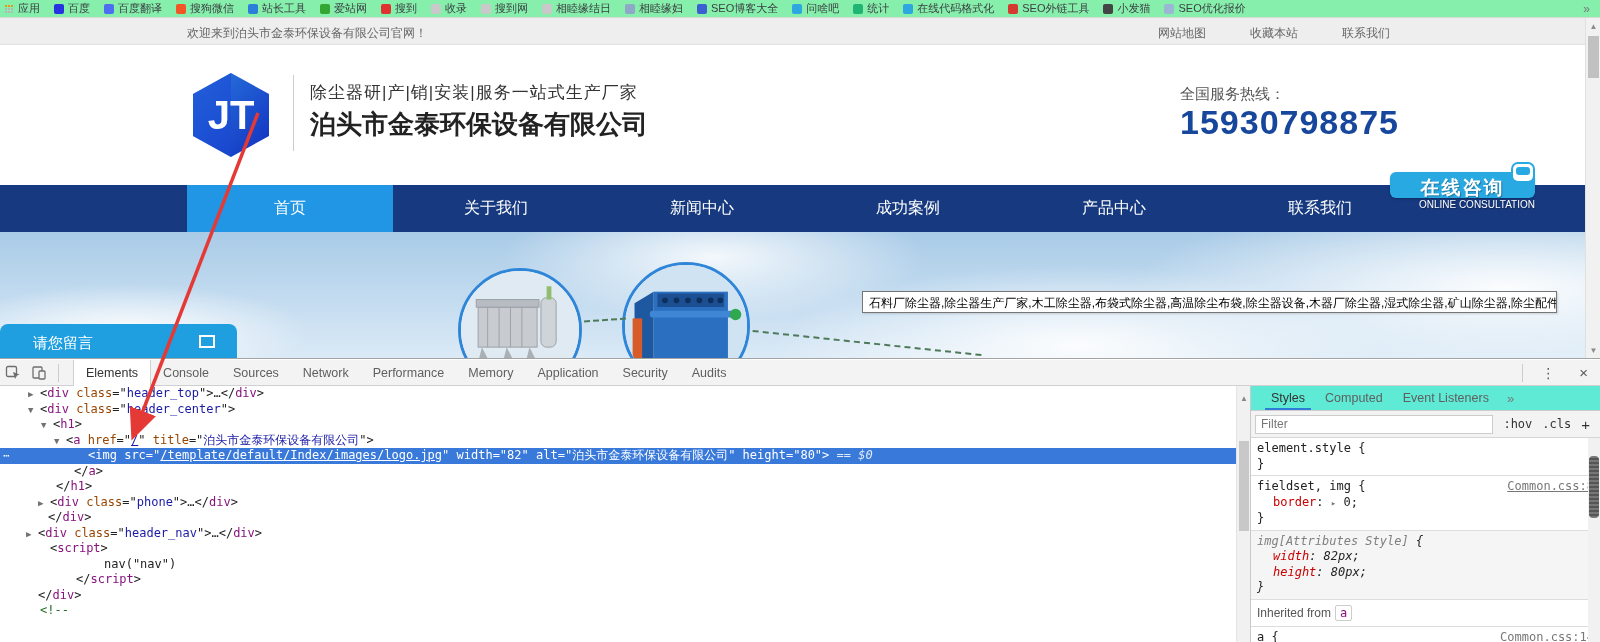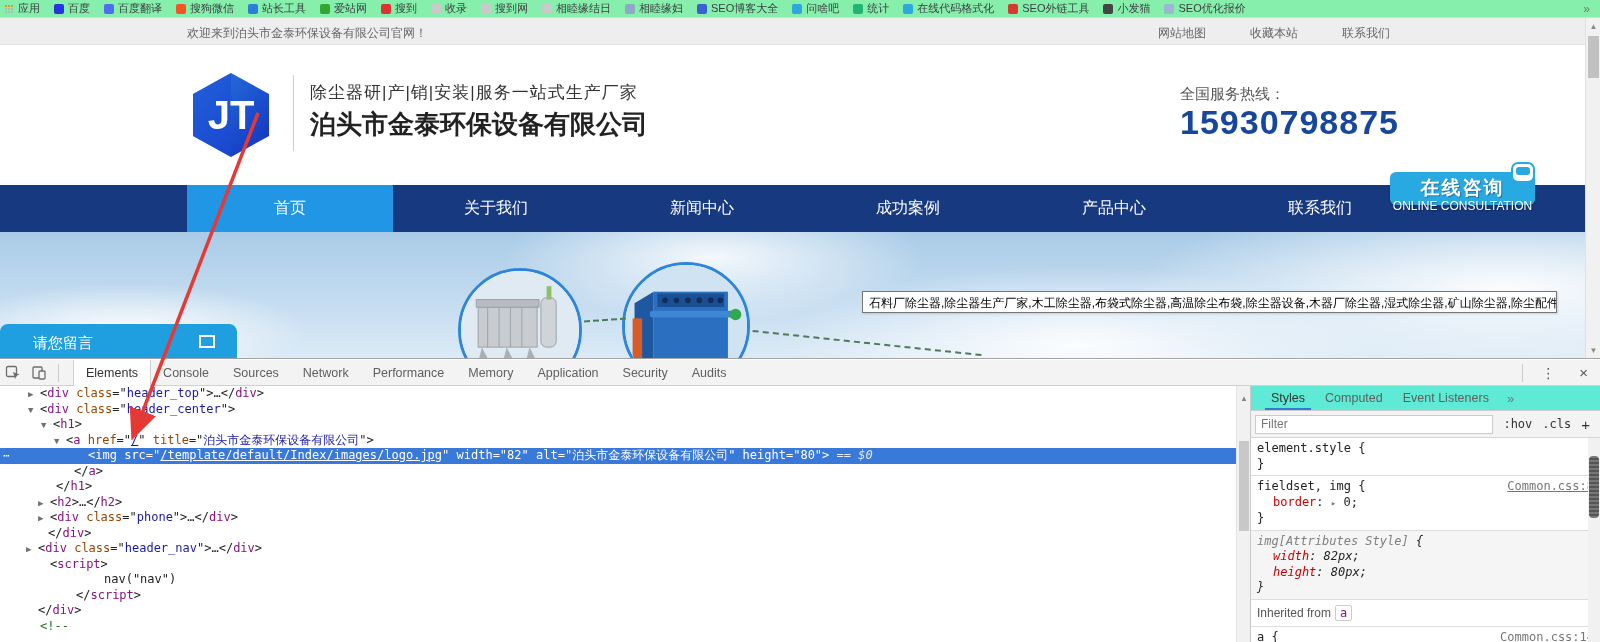--- a/index.html
+++ b/index.html
@@ -43,26 +43,26 @@
   .hotline-label { position:absolute; left:1180px; top:40px; font-size:15px; color:#555; }
   .hotline-number { position:absolute; left:1180px; top:58px; font-size:34px; font-weight:bold;
     color:#17479d; letter-spacing:1px; }
 
   
   .nav { position:absolute; left:0; top:185px; width:1585px; height:47px; background:#16397f; }
   .nav-items { position:absolute; left:187px; top:0; height:47px; display:flex;text-align:center; }
   .nav-item { width:206px; height:47px; display:flex; align-items:center; justify-content:center;
     color:#fff; font-size:16px; cursor:pointer; }
   .nav-item.active { background:#2196e4; }
-  .consult-badge { position:absolute; left:1390px; top:-13px; width:145px; height:33px;
+  .consult-badge { position:absolute; left:1390px; top:-13px; width:145px; height:26px;
     background:#29a9e2; border-radius:6px; color:#fff; text-align:center; cursor:pointer;
     box-shadow:0 1px 2px rgba(0,0,0,.25); }
   .consult-cn { font-size:19px; font-weight:bold; margin-top:3px; letter-spacing:2px;
     text-shadow:1px 1px 1px rgba(0,0,0,.3); display:inline-block; }
-  .consult-en { font-size:12px; margin-top:-2px; text-shadow:1px 1px 1px rgba(0,0,0,.3); }
+  .consult-en { font-size:10px; margin-top:-2px; text-shadow:1px 1px 1px rgba(0,0,0,.3);text-align:right; }
   .chat-ico { position:absolute; right:2px; top:-8px; width:20px; height:17px; background:#fff;
     border-radius:5px; box-shadow:0 0 0 2px #29a9e2; }
   .chat-ico:before { content:""; position:absolute; left:3px; top:3px; width:14px; height:8px;
     background:#29a9e2; border-radius:3px; }
   .chat-ico:after { content:""; position:absolute; left:4px; bottom:-4px; width:0; height:0;
     border:4px solid transparent; border-top-color:#fff; }
 
   
   .banner { position:absolute; left:0; top:232px; width:1585px; height:126px; overflow:hidden;
     background:
@@ -387,21 +387,20 @@
     </div>
 
     <div class="dt-elements" id="dt-tree">
         <div class="tree-line" style="padding-left: 28px;"><span class="tok-arr">▶</span><span class="tok-p">&lt;</span><span class="tok-tag">div</span><span class="tok-p"> </span><span class="tok-attr">class</span><span class="tok-p">="</span><span class="tok-val">header_top</span><span class="tok-p">"&gt;</span><span class="tok-p">…</span><span class="tok-p">&lt;/</span><span class="tok-tag">div</span><span class="tok-p">&gt;</span></div>
         <div class="tree-line" style="padding-left: 28px;"><span class="tok-arr">▼</span><span class="tok-p">&lt;</span><span class="tok-tag">div</span><span class="tok-p"> </span><span class="tok-attr">class</span><span class="tok-p">="</span><span class="tok-val">header_center</span><span class="tok-p">"&gt;</span></div>
         <div class="tree-line" style="padding-left: 41px;"><span class="tok-arr">▼</span><span class="tok-p">&lt;</span><span class="tok-tag">h1</span><span class="tok-p">&gt;</span></div>
         <div class="tree-line" style="padding-left: 54px;"><span class="tok-arr">▼</span><span class="tok-p">&lt;</span><span class="tok-tag">a</span><span class="tok-p"> </span><span class="tok-attr">href</span><span class="tok-p">="</span><span class="tok-lnk">/</span><span class="tok-p">" </span><span class="tok-attr">title</span><span class="tok-p">="</span><span class="tok-val">泊头市金泰环保设备有限公司</span><span class="tok-p">"&gt;</span></div>
         <div class="tree-line selected" style="padding-left: 88px;"><span class="gutter-dots">⋯</span><span class="tok-p">&lt;</span><span class="tok-tag">img</span><span class="tok-p"> </span><span class="tok-attr">src</span><span class="tok-p">="</span><span class="tok-lnk">/template/default/Index/images/logo.jpg</span><span class="tok-p">" </span><span class="tok-attr">width</span><span class="tok-p">="</span><span class="tok-val">82</span><span class="tok-p">" </span><span class="tok-attr">alt</span><span class="tok-p">="</span><span class="tok-val">泊头市金泰环保设备有限公司</span><span class="tok-p">" </span><span class="tok-attr">height</span><span class="tok-p">="</span><span class="tok-val">80</span><span class="tok-p">"&gt;</span><span class="tok-eq"> == $0</span></div>
         <div class="tree-line" style="padding-left: 74px;"><span class="tok-p">&lt;/</span><span class="tok-tag">a</span><span class="tok-p">&gt;</span></div>
         <div class="tree-line" style="padding-left: 56px;"><span class="tok-p">&lt;/</span><span class="tok-tag">h1</span><span class="tok-p">&gt;</span></div>
-        <div class="tree-line" style="padding-left: 38px;"><span class="tok-arr">▶</span><span class="tok-p">&lt;</span><span class="tok-tag">h2</span><span class="tok-p">&gt;</span><span class="tok-p">…</span><span class="tok-p">&lt;/</span><span class="tok-tag">h2</span><span class="tok-p">&gt;</span></div>
         <div class="tree-line" style="padding-left: 38px;"><span class="tok-arr">▶</span><span class="tok-p">&lt;</span><span class="tok-tag">div</span><span class="tok-p"> </span><span class="tok-attr">class</span><span class="tok-p">="</span><span class="tok-val">phone</span><span class="tok-p">"&gt;</span><span class="tok-p">…</span><span class="tok-p">&lt;/</span><span class="tok-tag">div</span><span class="tok-p">&gt;</span></div>
         <div class="tree-line" style="padding-left: 48px;"><span class="tok-p">&lt;/</span><span class="tok-tag">div</span><span class="tok-p">&gt;</span></div>
         <div class="tree-line" style="padding-left: 26px;"><span class="tok-arr">▶</span><span class="tok-p">&lt;</span><span class="tok-tag">div</span><span class="tok-p"> </span><span class="tok-attr">class</span><span class="tok-p">="</span><span class="tok-val">header_nav</span><span class="tok-p">"&gt;</span><span class="tok-p">…</span><span class="tok-p">&lt;/</span><span class="tok-tag">div</span><span class="tok-p">&gt;</span></div>
         <div class="tree-line" style="padding-left: 50px;"><span class="tok-p">&lt;</span><span class="tok-tag">script</span><span class="tok-p">&gt;</span></div>
         <div class="tree-line" style="padding-left: 104px;"><span class="tok-p">nav("nav")</span></div>
         <div class="tree-line" style="padding-left: 76px;"><span class="tok-p">&lt;/</span><span class="tok-tag">script</span><span class="tok-p">&gt;</span></div>
         <div class="tree-line" style="padding-left: 38px;"><span class="tok-p">&lt;/</span><span class="tok-tag">div</span><span class="tok-p">&gt;</span></div>
         <div class="tree-line" style="padding-left: 40px;"><span class="tok-cmt">&lt;!--</span></div>
       </div>
 

